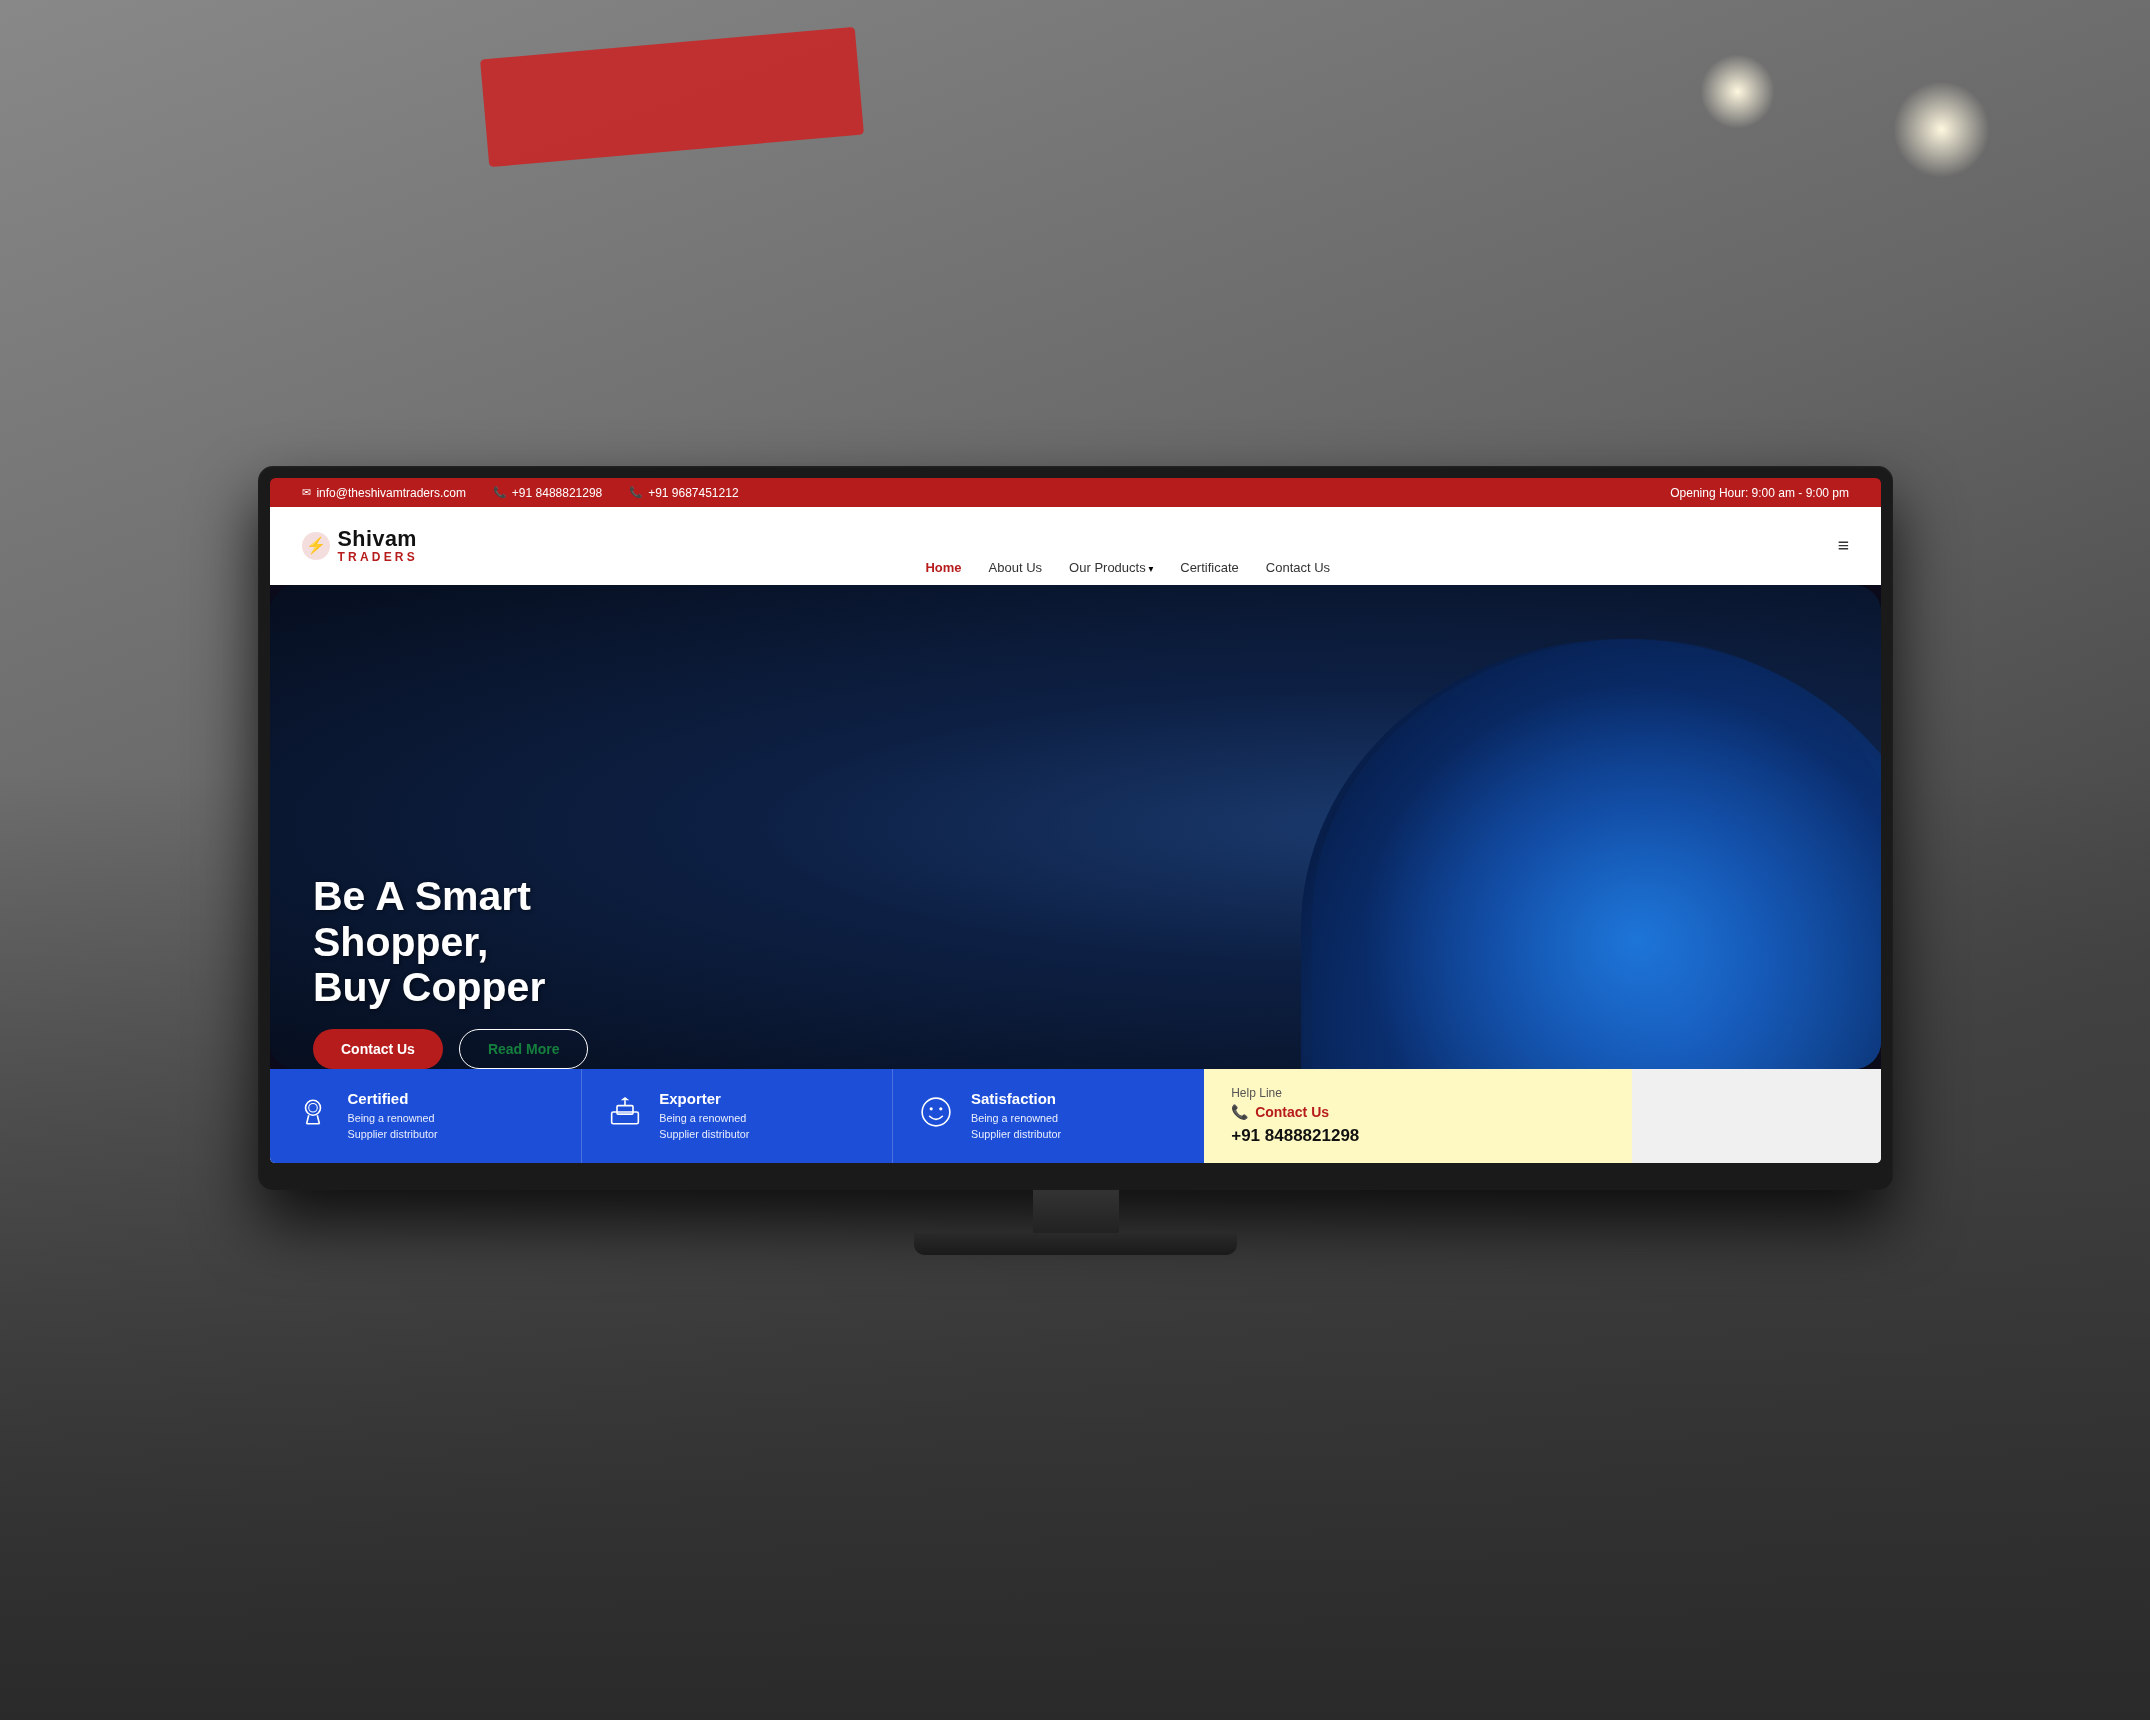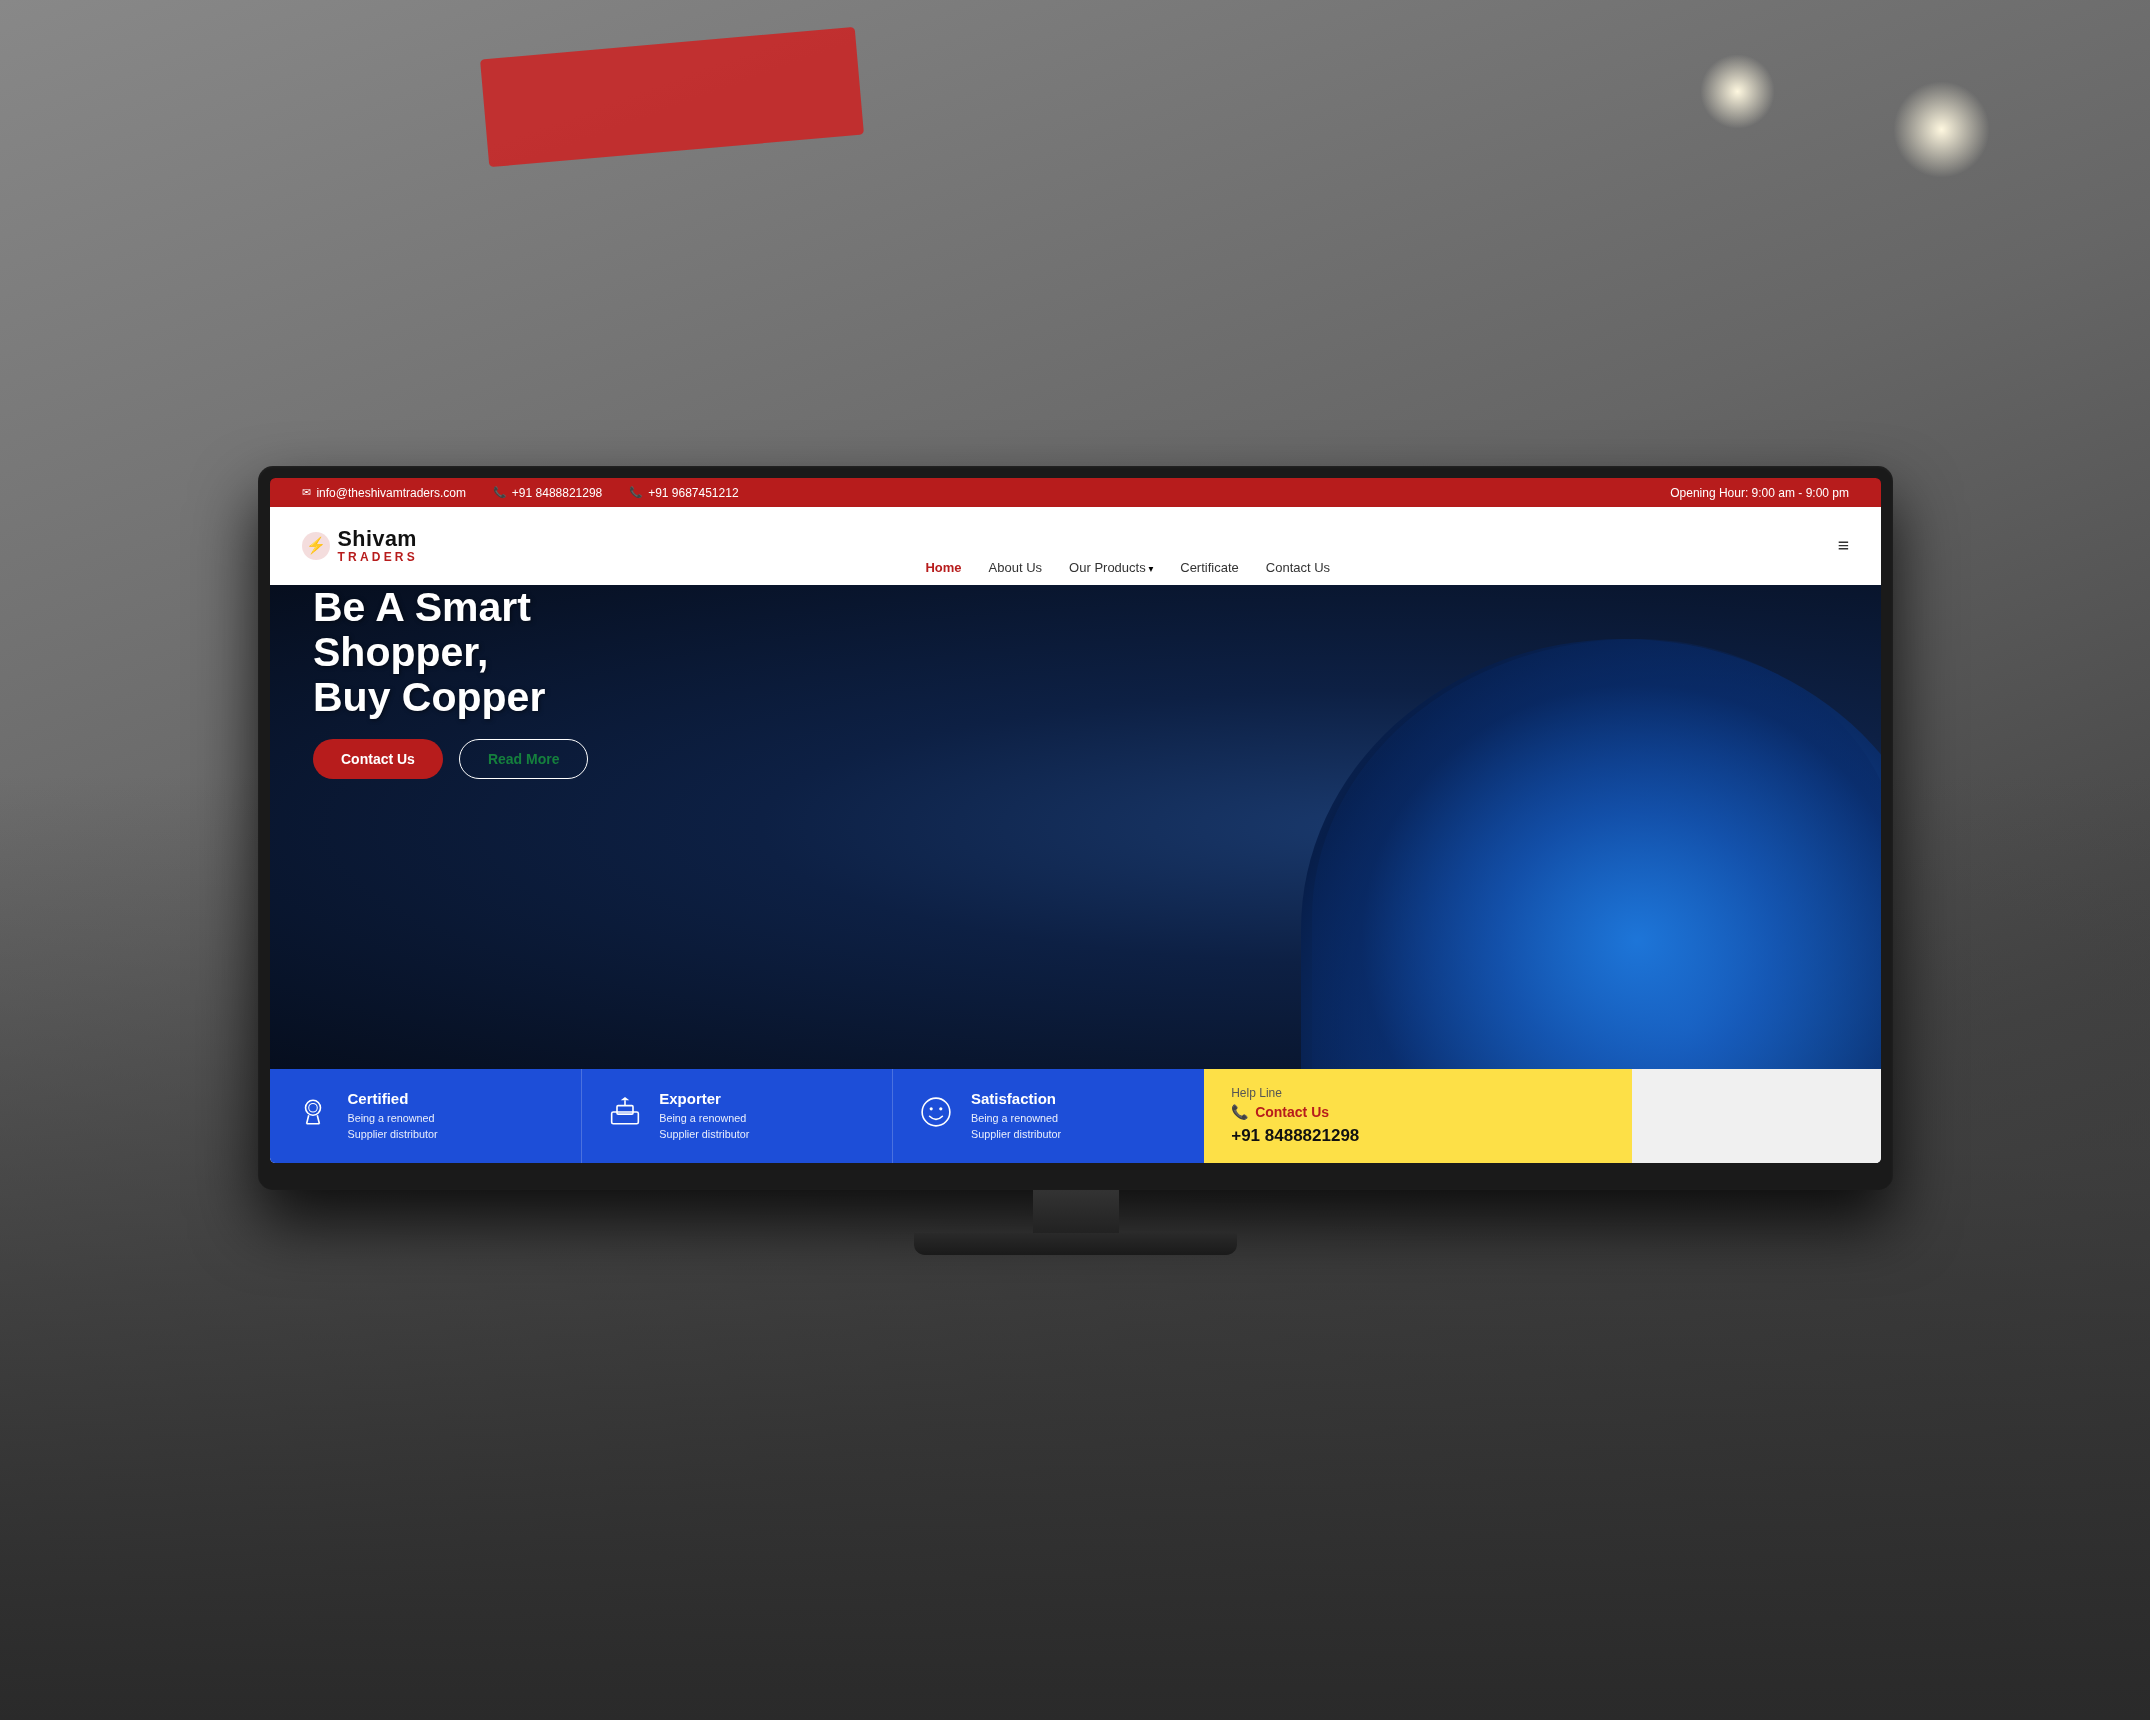--- a/index.html
+++ b/index.html
@@ -196,21 +196,22 @@
     }
 
     
     .hero {
       position: relative;
       width: 100%;
       height: 484px;
       background: #0a1628;
       overflow: hidden;
       display: flex;
-      align-items: flex-start;
+      align-items: flex-end;
+      border-radius: 27px;
     }
     .hero-bg {
       position: absolute;
       inset: 0;
       background: radial-gradient(ellipse at 70% 50%, #1a3a6e 0%, #0d2044 40%, #060e1e 100%);
     }
     
     .hero-powder {
       position: absolute;
       right: -21.5px;
@@ -324,21 +325,21 @@
       margin-bottom: 4.3px;
     }
     .card-desc {
       font-size: 10.8px;
       line-height: 1.4;
       opacity: 0.9;
     }
 
     .cards-help {
       flex: 1.2;
-      background: #fde047;
+      background: #fef9c3;
       padding: 16px 27px;
       display: flex;
       flex-direction: column;
       justify-content: center;
     }
     .help-label {
       font-size: 12px;
       color: #555;
       margin-bottom: 4.3px;
     }

